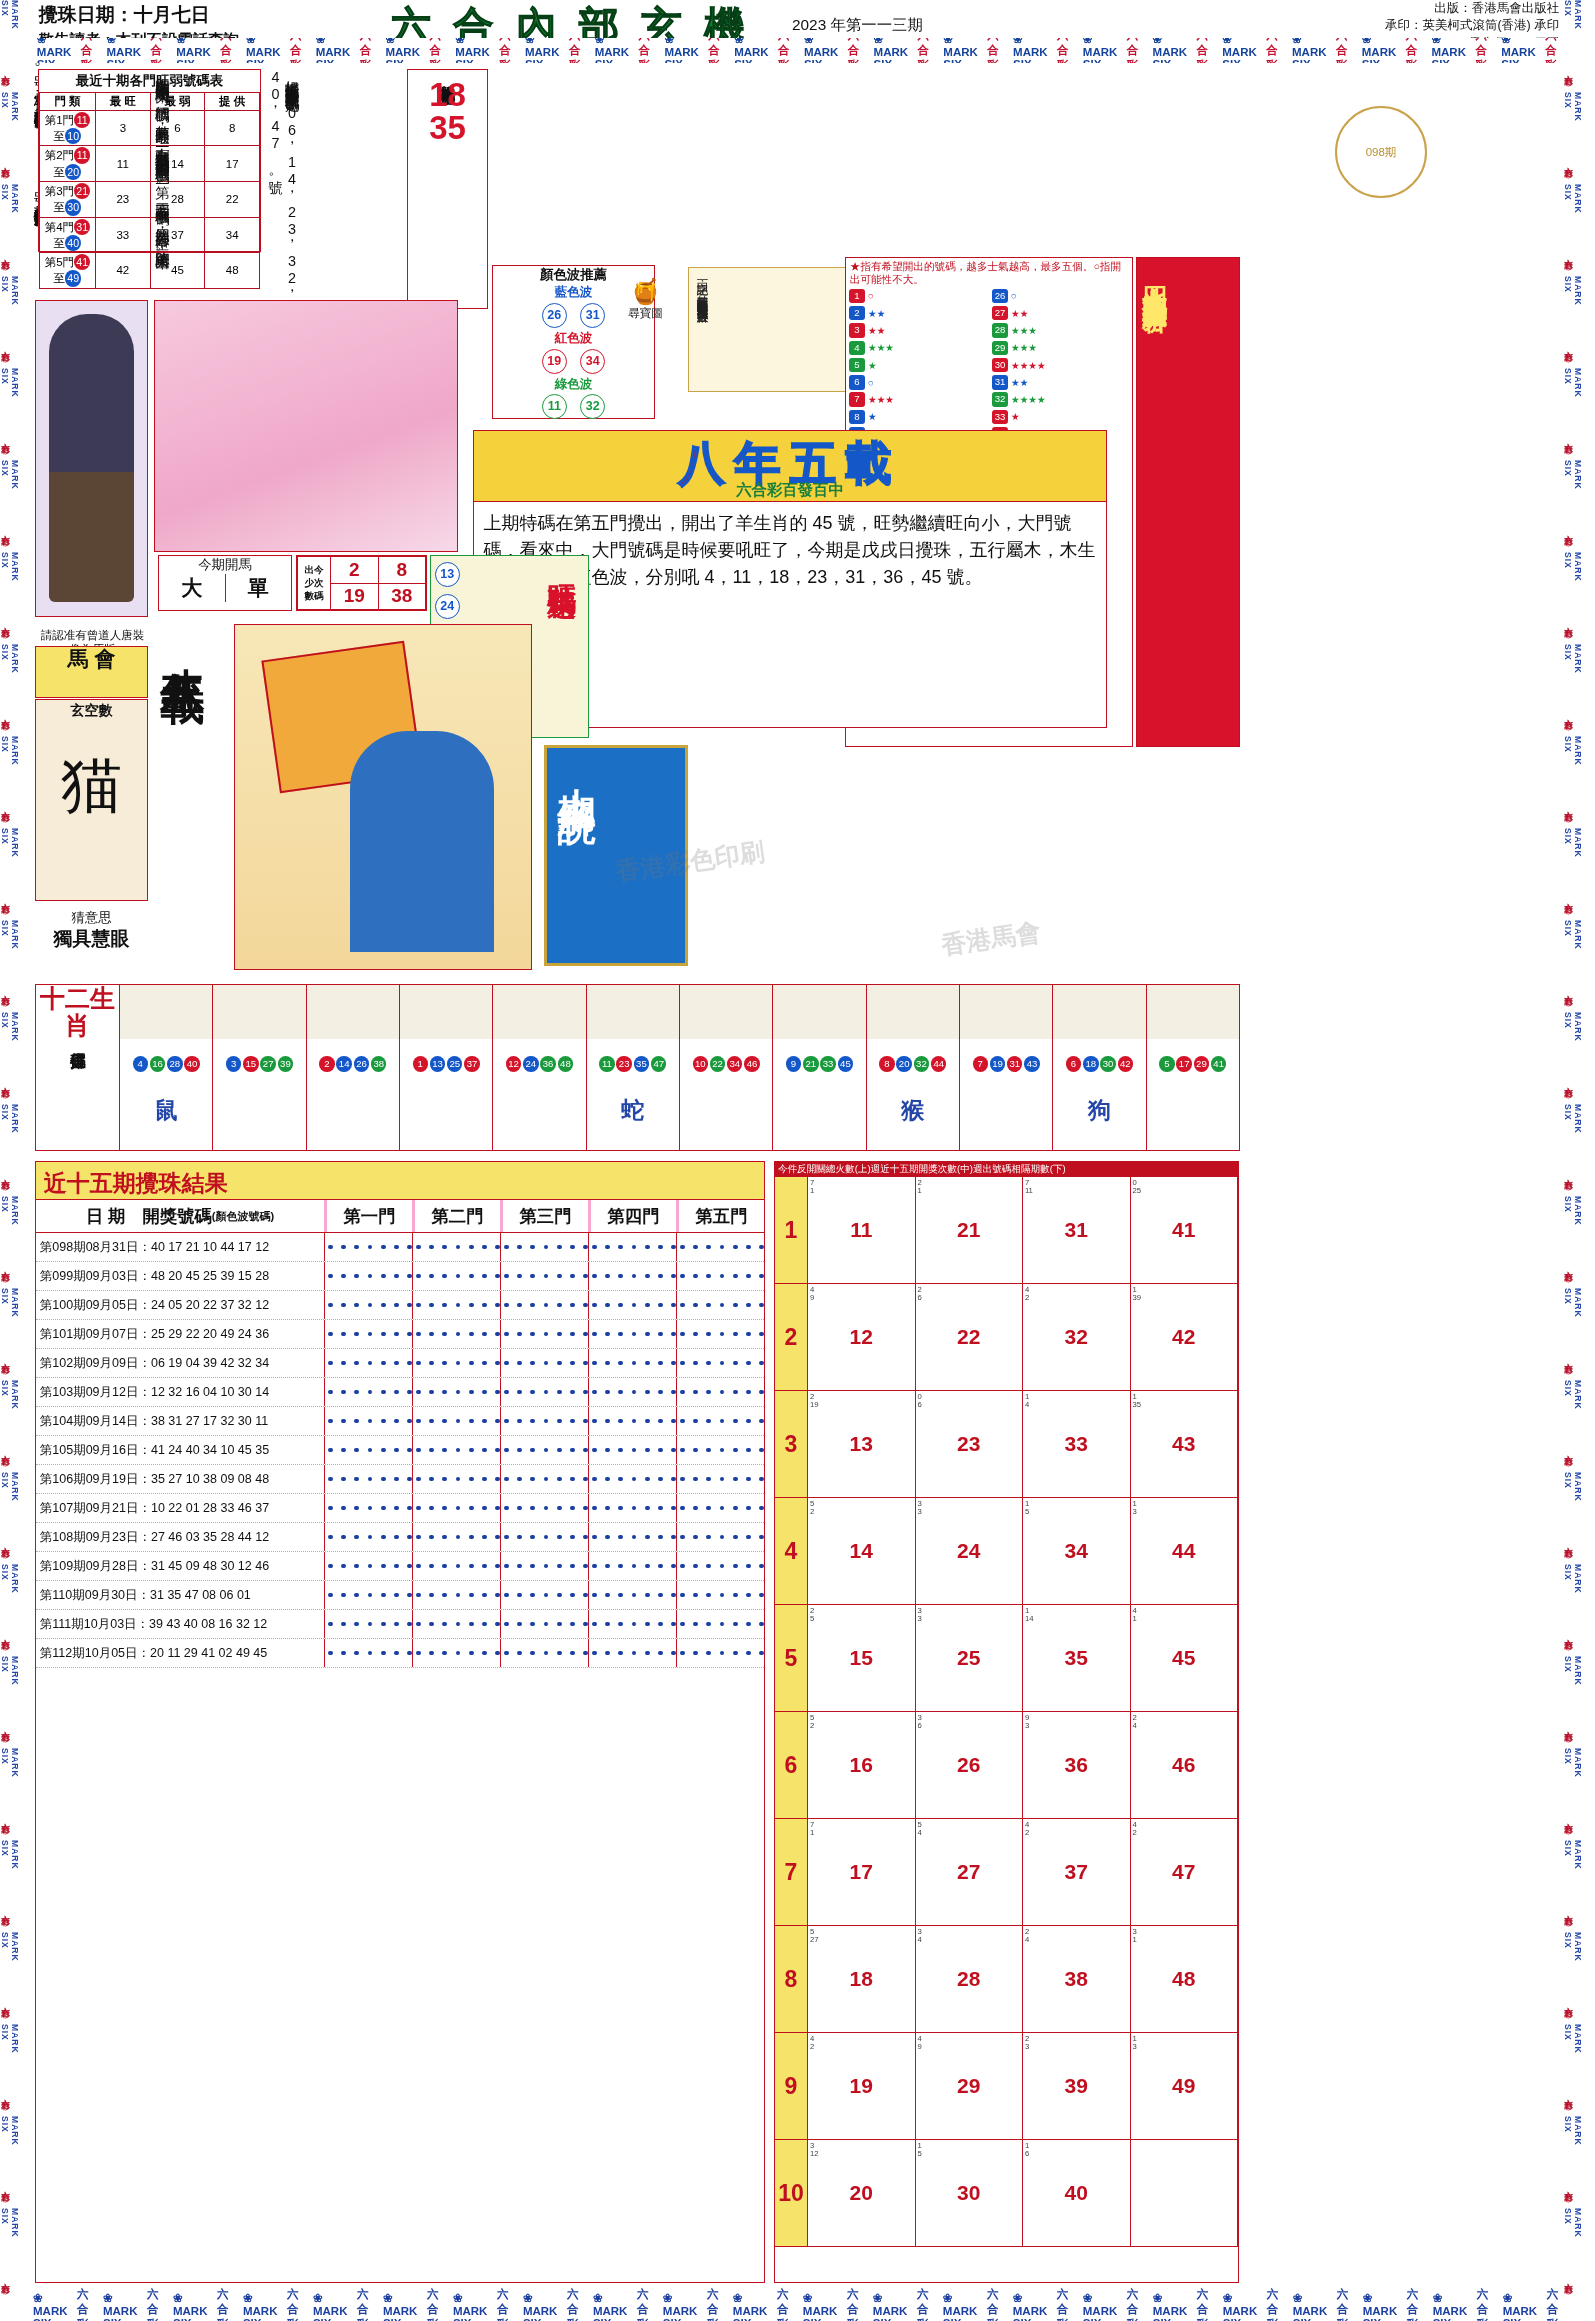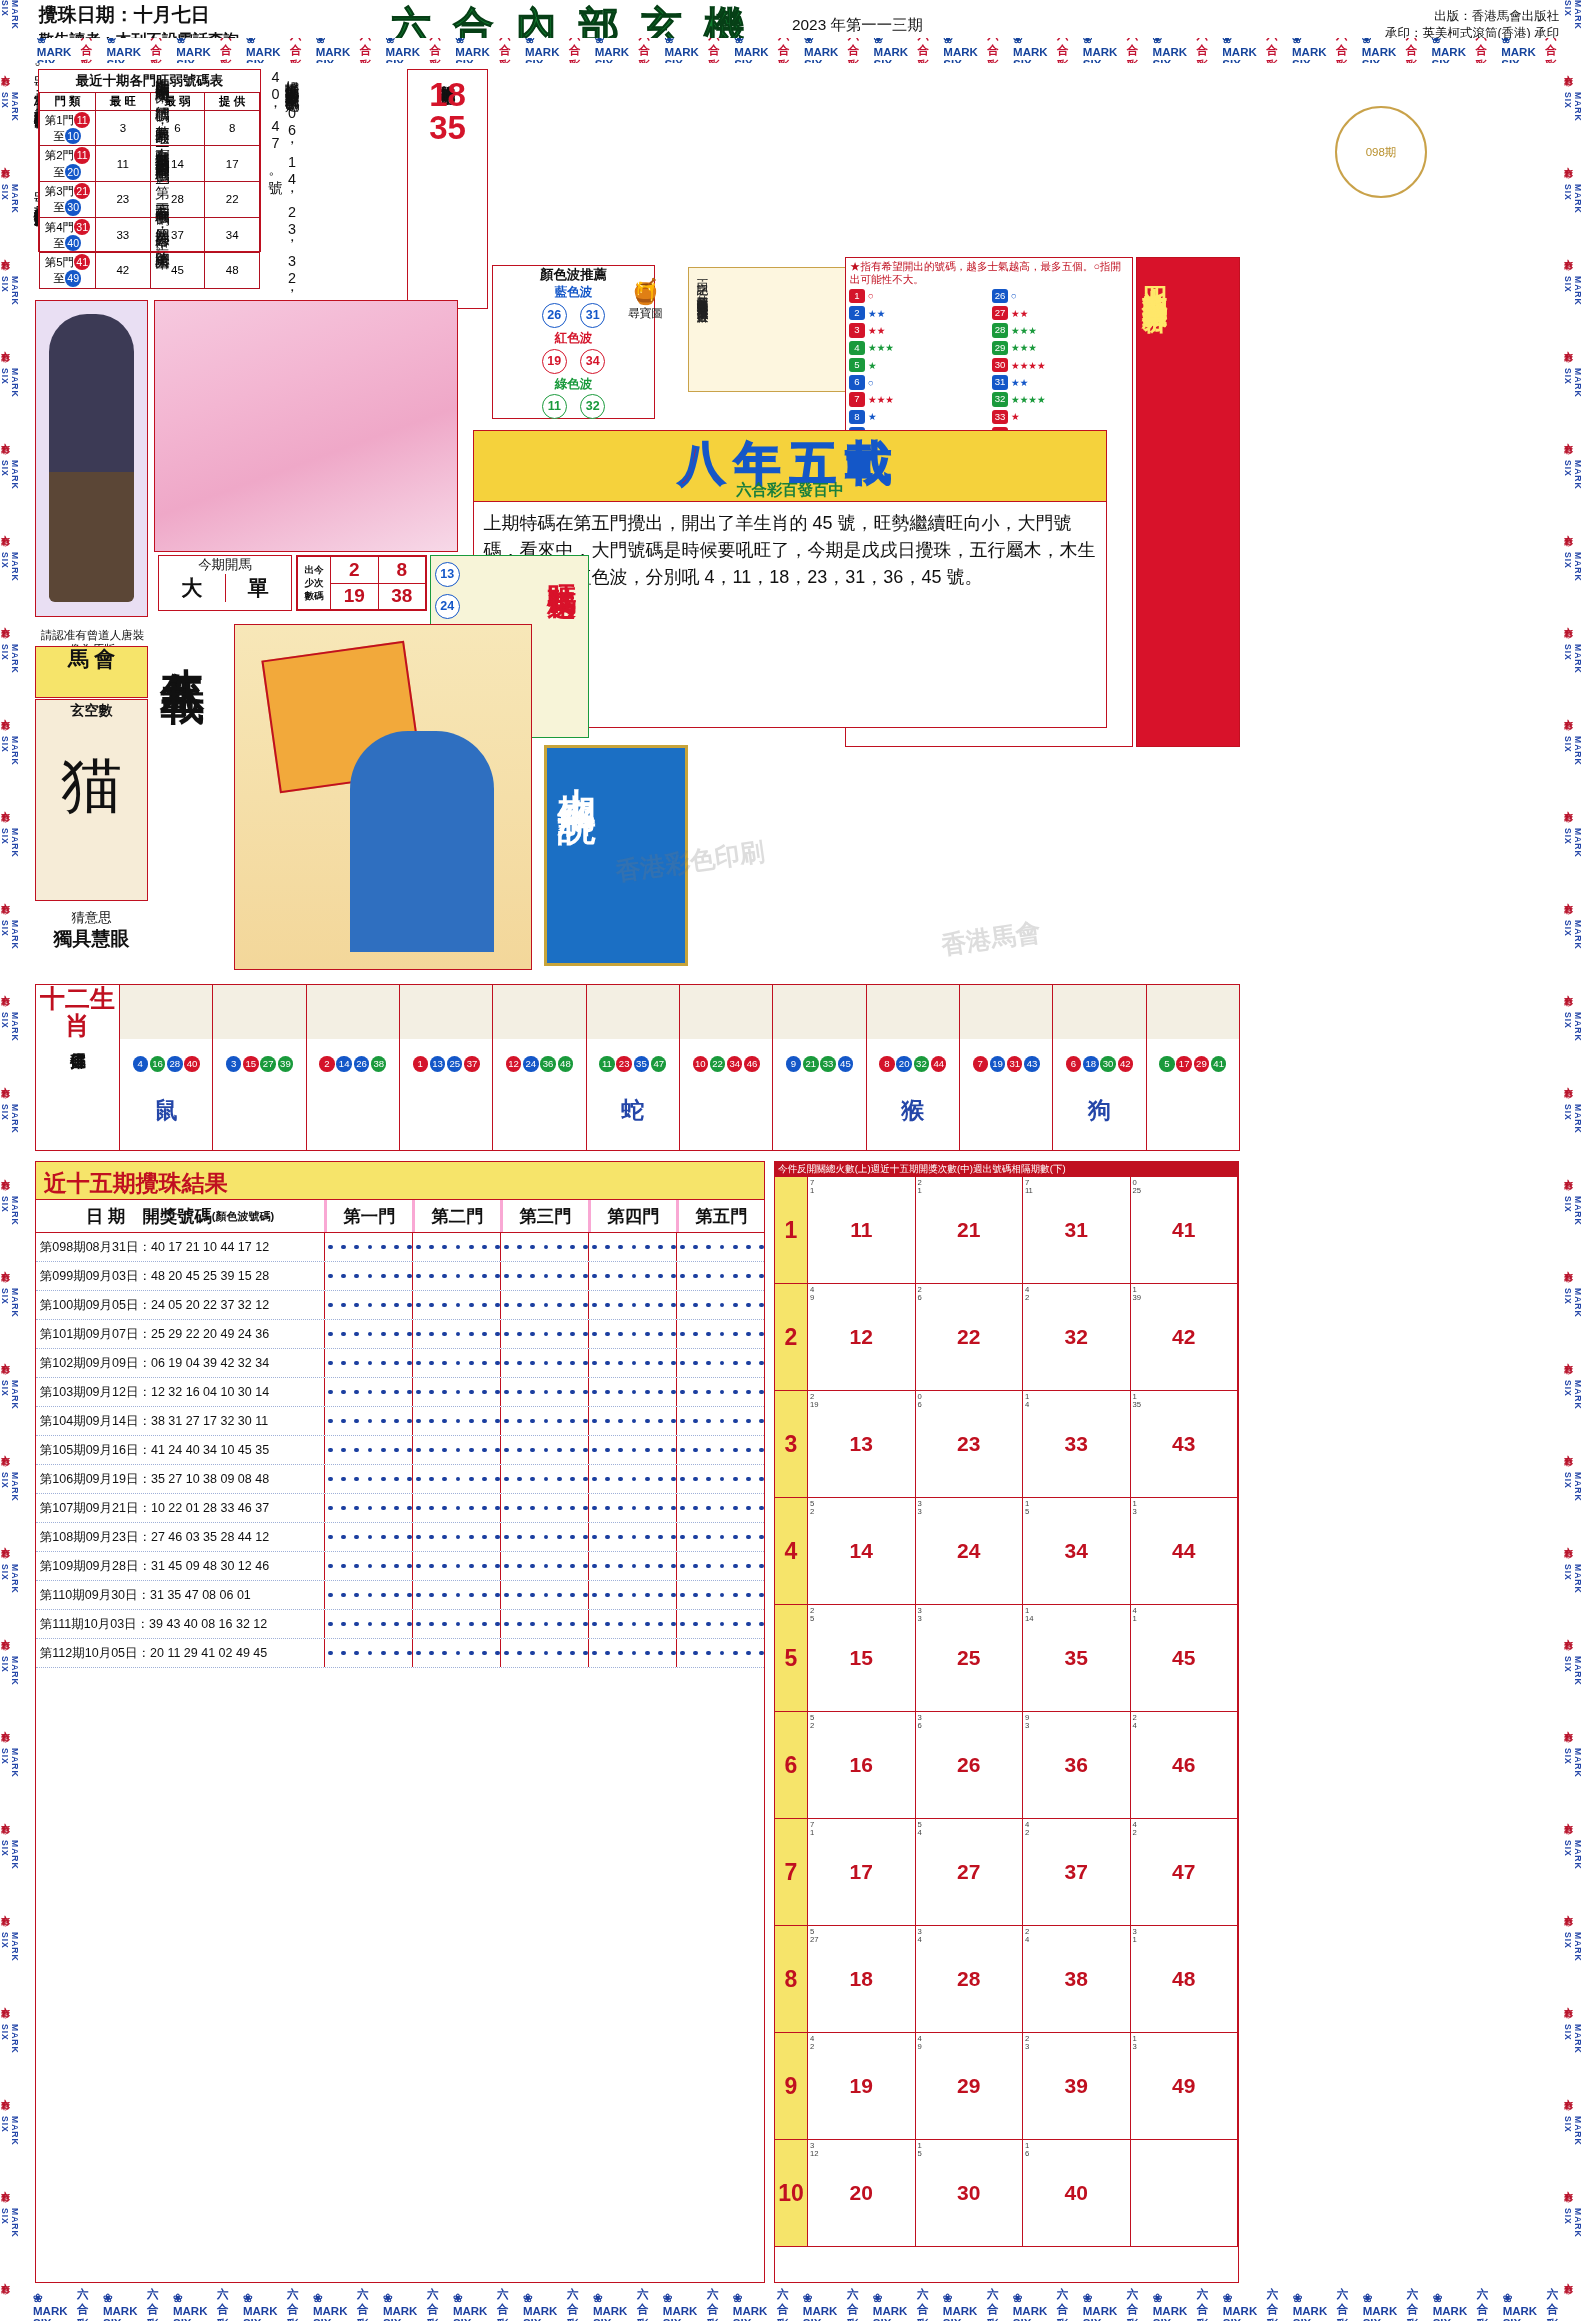--- a/index.html
+++ b/index.html
@@ -22,21 +22,21 @@
   
   .topbar { position:absolute; left:33px; top:0; width:1530px; height:54px;
             background:#ffffff; }
   .topbar .lhs { position:absolute; left:5.8px; top:1.9px; font-size:19px; font-weight:bold; color:#111; line-height:25px;}
   .topbar .lhs .l2 { font-size:15.4px; }
   .topbar .mid { position:absolute; left:336px; top:0px; width:403px; height:52px;
                  display:flex; align-items:center; justify-content:center; }
   .topbar .mid span { font-size:40px; font-weight:bold; color:#0f7f2f;
                       -webkit-text-stroke:1px #063f16; letter-spacing:5.8px; }
   .topbar .issue { position:absolute; left:759px; top:15.4px; font-size:15.4px; color:#111; }
-  .topbar .rhs { position:absolute; right:3.8px; top:8px; text-align:right; font-size:12.5px; line-height:17.3px; color:#111; }
+  .topbar .rhs { position:absolute; right:3.8px; top:0px; text-align:right; font-size:12.5px; line-height:17.3px; color:#111; }
 
   .hdrstrip { position:absolute; left:33px; top:38px; width:1530px; height:25px;
               background:#ffffff; display:flex; align-items:center; gap:7.7px; padding-left:3.8px;
               font-size:11.5px; color:#1b3fa0; font-weight:bold; overflow:hidden; }
   .hdrstrip .logo { color:#c21030; font-weight:bold; }
   .hdrstrip .ms { color:#15439c; }
 
   
   .box { position:absolute; border:1.9px solid #c01020; background:#fff; }
 
@@ -131,21 +131,21 @@
   #sx2 { left:296px; top:555px; width:131px; height:56px; border:1.9px solid #c01020; background:#fff; }
   #sx2 td { border:1px solid #c01020; text-align:center; font-size:19px; font-weight:bold; color:#c01020; }
   #sx2 .sm { font-size:9.6px; color:#111; }
   #wang { left:430px; top:555px; width:159px; height:183px; border:1.9px solid #1a9a3c; background:#f7f4d8; }
   #wang .nums { position:absolute; left:3.8px; top:5.8px; }
   #wang .nums .cir2 { display:block; margin-bottom:7.7px; }
   #wang .lbl { position:absolute; right:5.8px; top:5.8px; writing-mode:vertical-rl; font-size:29px; font-weight:bold; color:#d8122a; letter-spacing:1.9px; }
 
   
   #mahui { left:35px; top:646px; width:113px; height:52px; border:1.9px solid #c01020; background:#f6e46a; }
-  #mahui div { text-align:center; font-size:21px; font-weight:bold; color:#111; line-height:24px;font-family:Liberation Serif, serif; }
+  #mahui div { text-align:center; font-size:21px; font-weight:bold; color:#111; line-height:24px; }
   #xuankong { left:35px; top:699px; width:113px; height:202px; border:1.9px solid #c01020; background:#f6ecd7; }
   #guess { position:absolute; left:35px; top:907px; width:113px; text-align:center; font-size:13.4px; color:#111; line-height:21px;}
   #guess .big { font-size:19px; font-weight:bold; }
 
   
   #bnwz { position:absolute; left:154px; top:634px; width:77px; height:221px; }
   #bnwz .v { writing-mode:vertical-rl; text-orientation:upright; font-size:44px; font-weight:bold; color:#111; letter-spacing:3.8px; }
 
   
   #doll { left:234px; top:624px; width:298px; height:346px; border:1.9px solid #c01020;

